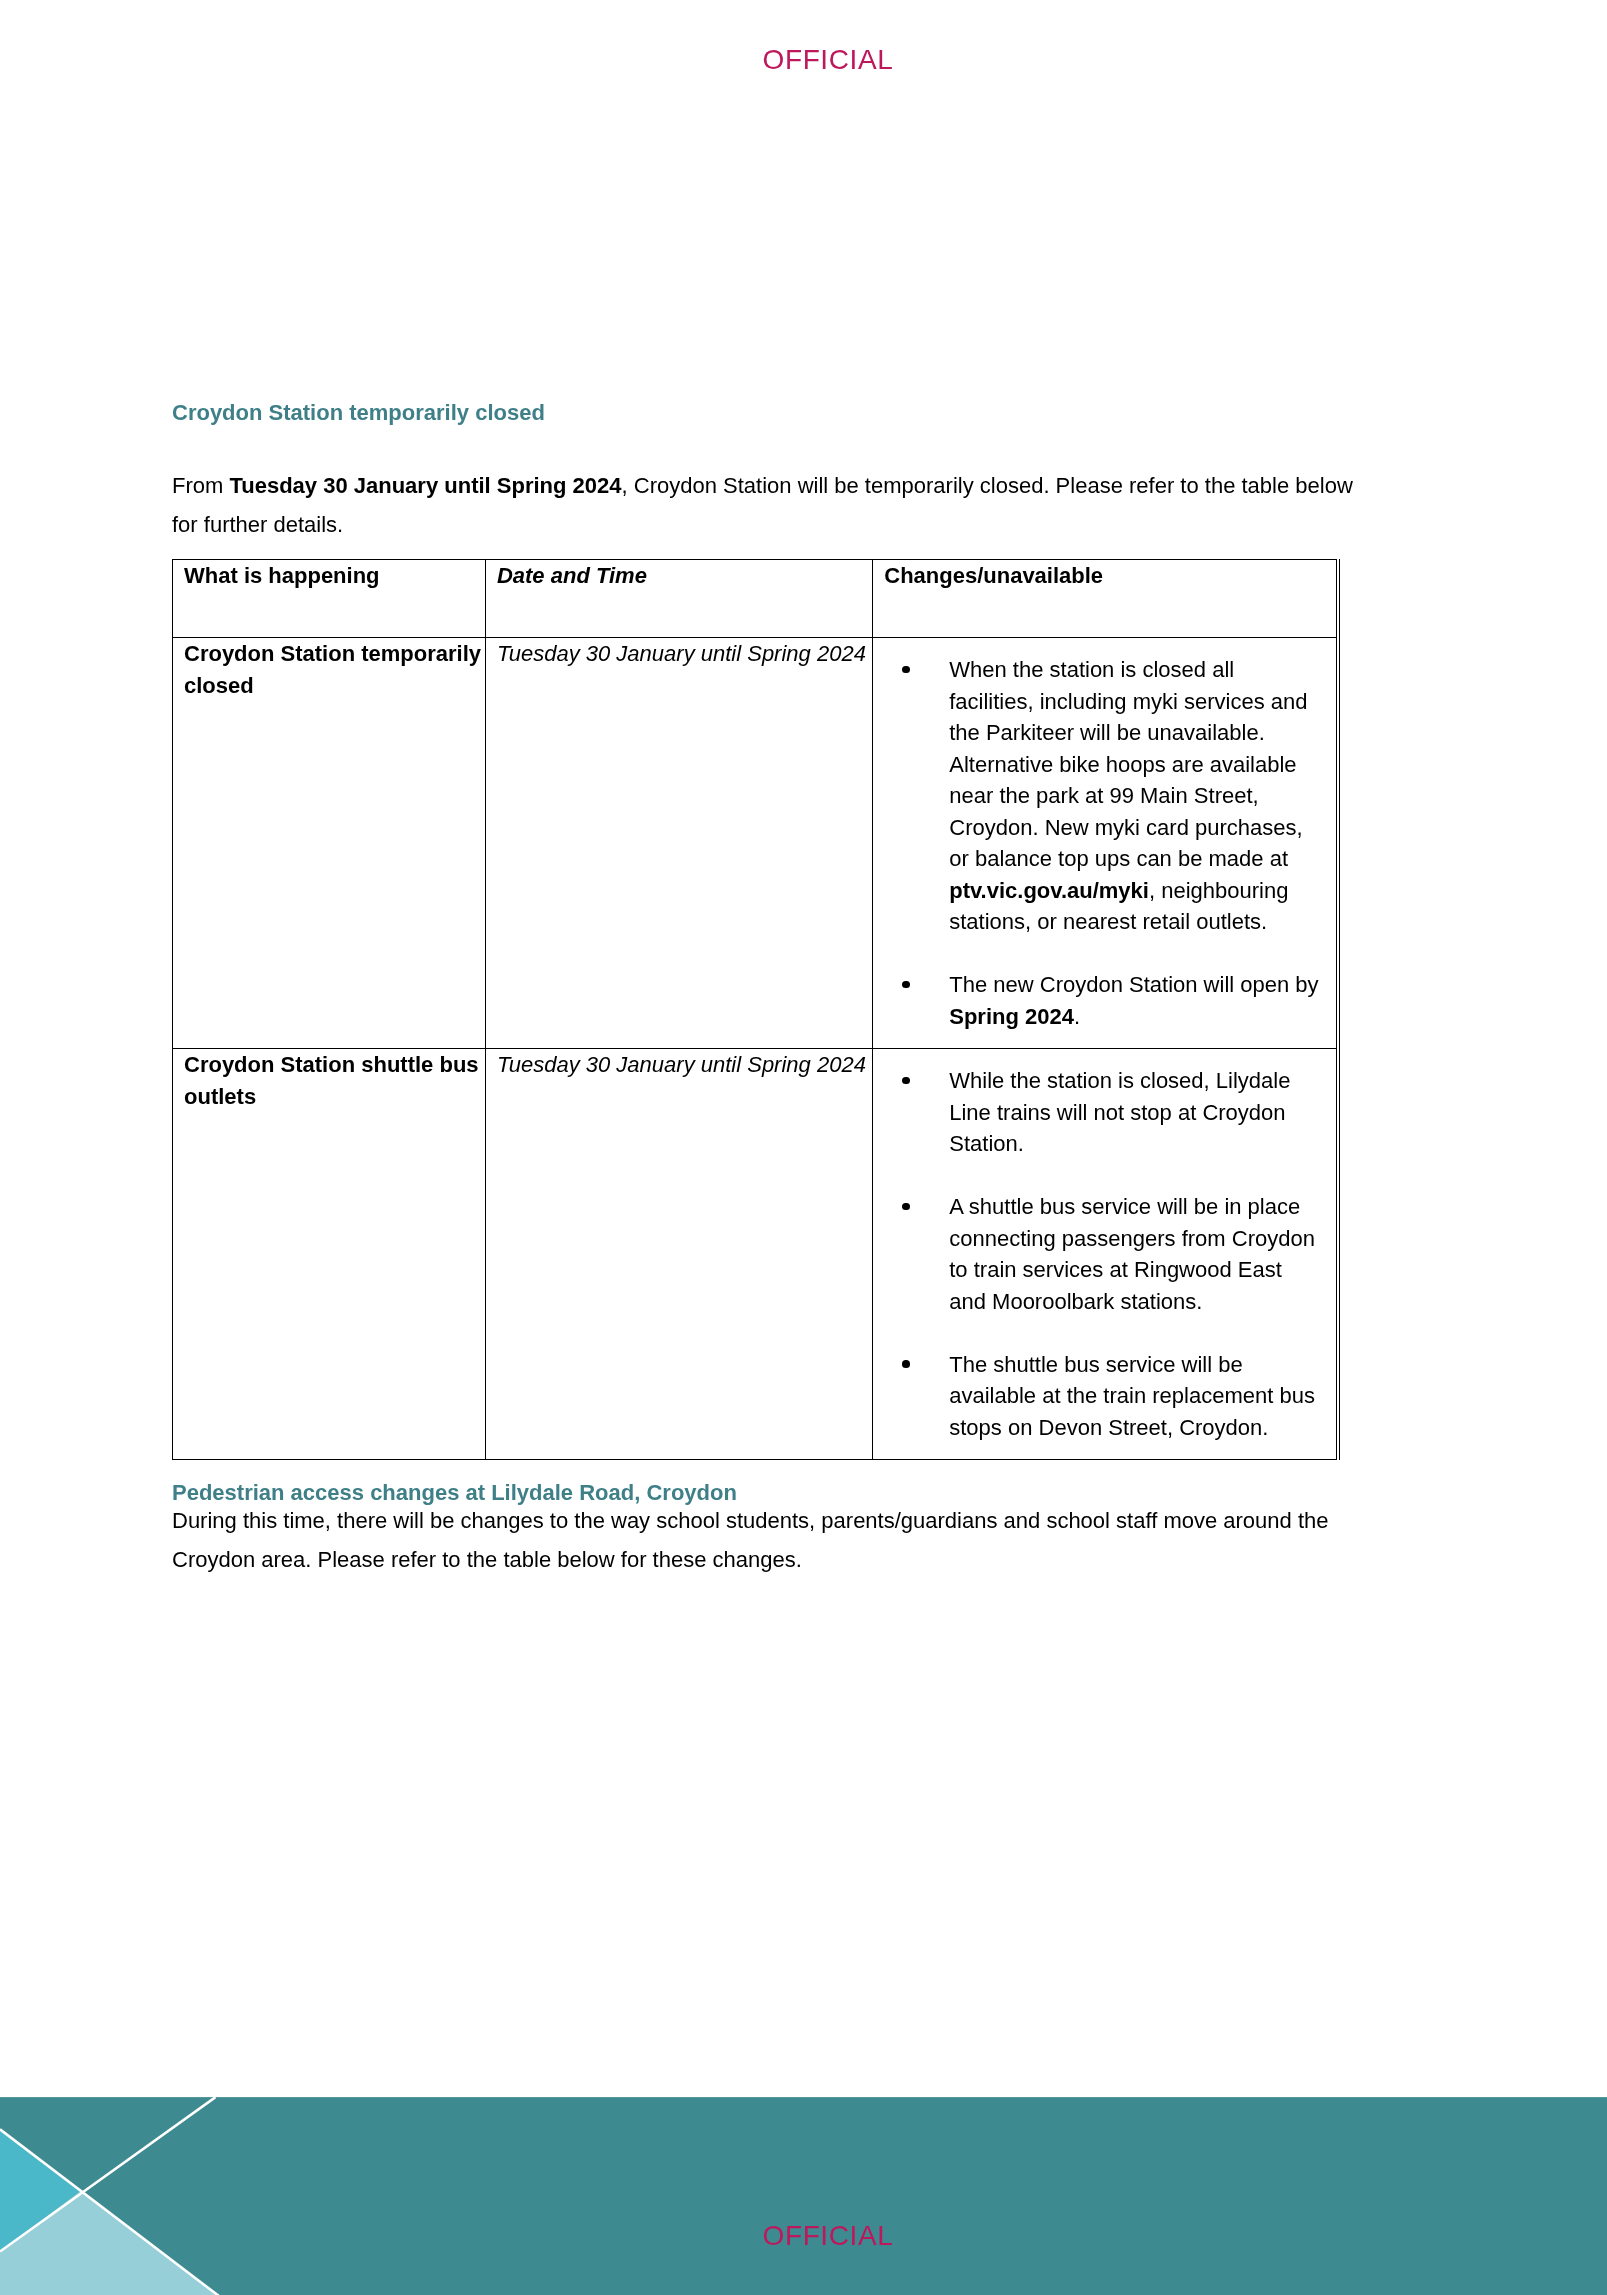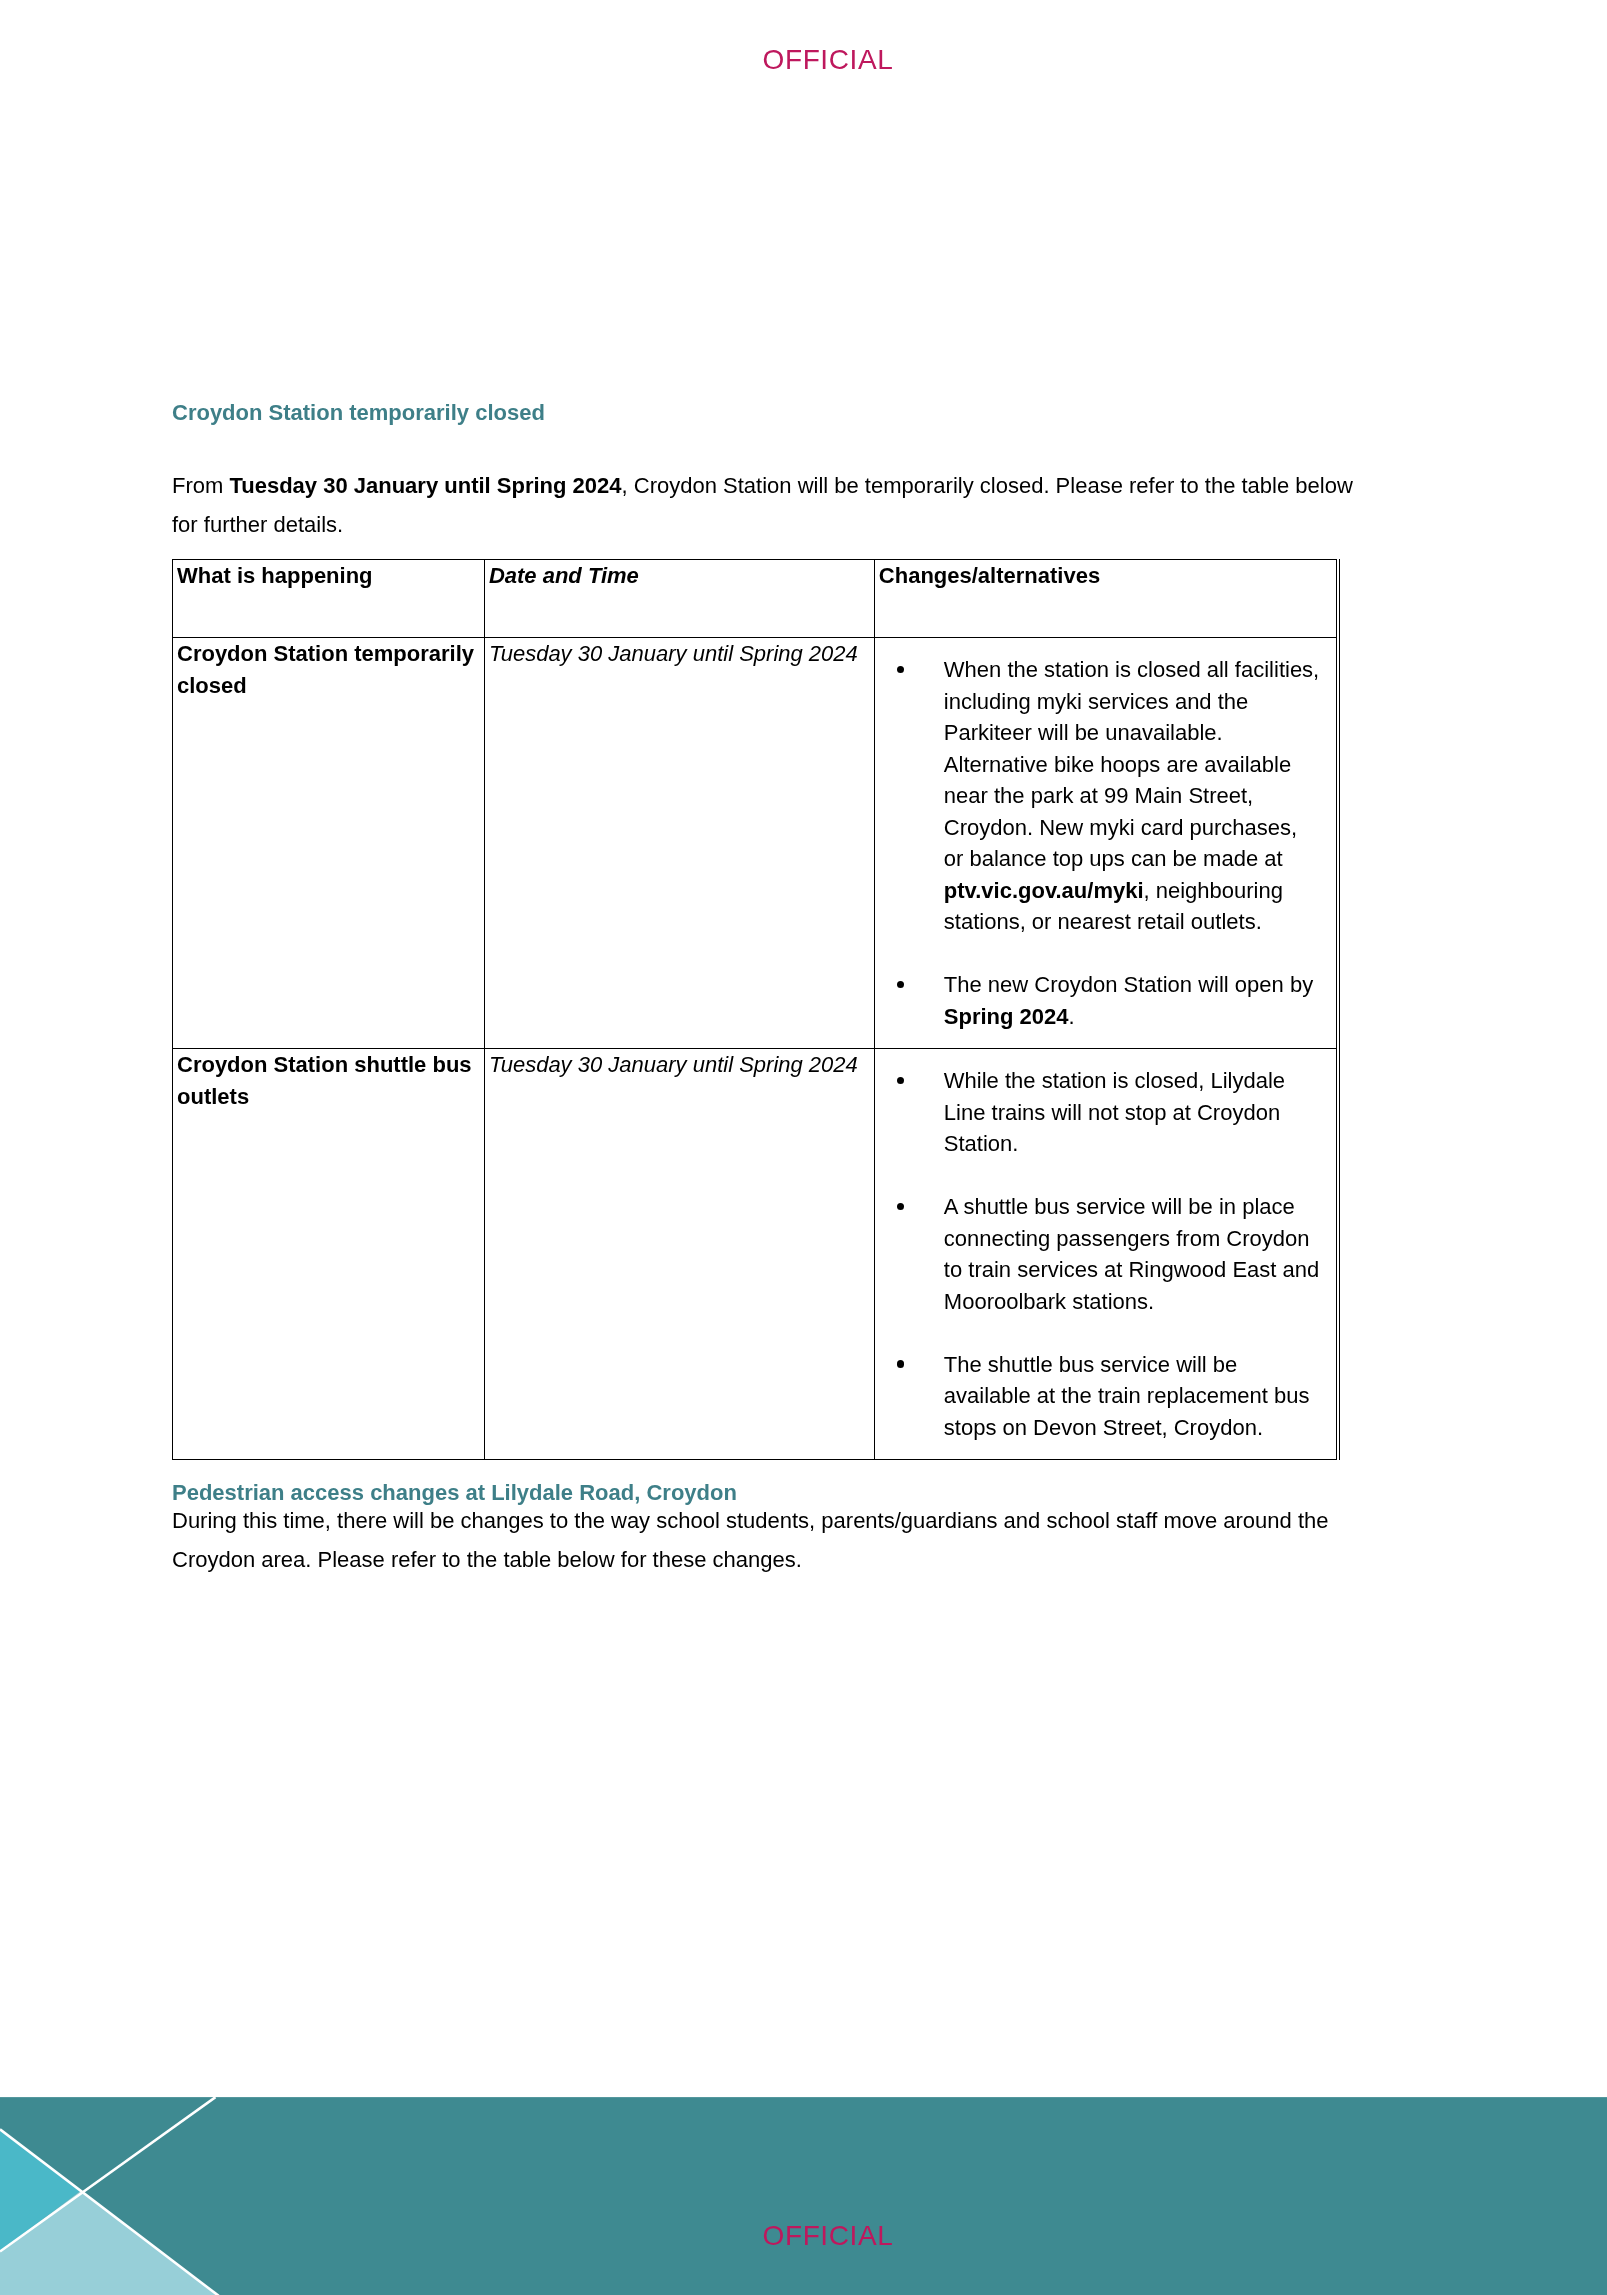--- a/index.html
+++ b/index.html
@@ -23,21 +23,21 @@
     position:absolute; left:172px; width:1183px;
     font-size:22px; line-height:39px;
   }
   .para b { font-weight:bold; }
   table.info {
     position:absolute; left:172px; top:559px;
     border-collapse:collapse; width:1168px;
     font-size:22px; line-height:31.5px;
   }
   table.info td, table.info th {
-    border:1.9px solid #000; vertical-align:top; padding:0 0 0 4px; text-align:left;
+    border:1.9px solid #000; vertical-align:top; padding:0 0 0 11px; text-align:left;
   }
   table.info th { font-weight:bold; height:77px; }
   table.info td.what { font-weight:bold; }
   .col1 { width:310px; }
   .col2 { width:390px;font-style:italic; }
   .col3 { width:460px; border-right:4.5px double #000 !important; }
   ul.bullets { list-style:none; margin:16px; padding:0; }
   ul.bullets li { position:relative; padding-left:49px; margin-bottom:31.5px; }
   ul.bullets li:last-child { margin-bottom:0; }
   ul.bullets li .dot {
@@ -55,21 +55,21 @@
 
 <div class="heading" style="top:400px;">Croydon Station temporarily closed</div>
 
 <div class="para" style="top:466px;"><span>From </span><b>Tuesday 30 January until Spring 2024</b><span>, Croydon Station will be temporarily closed. Please refer to the table below for further details.</span></div>
 
 <table class="info">
   <tbody>
       <tr>
     <th class="col1">What is happening</th>
     <th class="col2">Date and Time</th>
-    <th class="col3">Changes/alternatives</th>
+    <th class="col3">Changes/unavailable</th>
   </tr>
   <tr>
     <td class="what col1">Croydon Station temporarily closed</td>
     <td class="col2">Tuesday 30 January until Spring 2024</td>
     <td class="col3">
       <ul class="bullets">
         <li>
           <span class="dot"></span><span>When the station is closed all facilities, including myki services and the Parkiteer will be unavailable. Alternative bike hoops are available near the park at 99 Main Street, Croydon. New myki card purchases, or balance top ups can be made at </span><b>ptv.vic.gov.au/myki</b><span>, neighbouring stations, or nearest retail outlets.</span>
         </li>
         <li>

